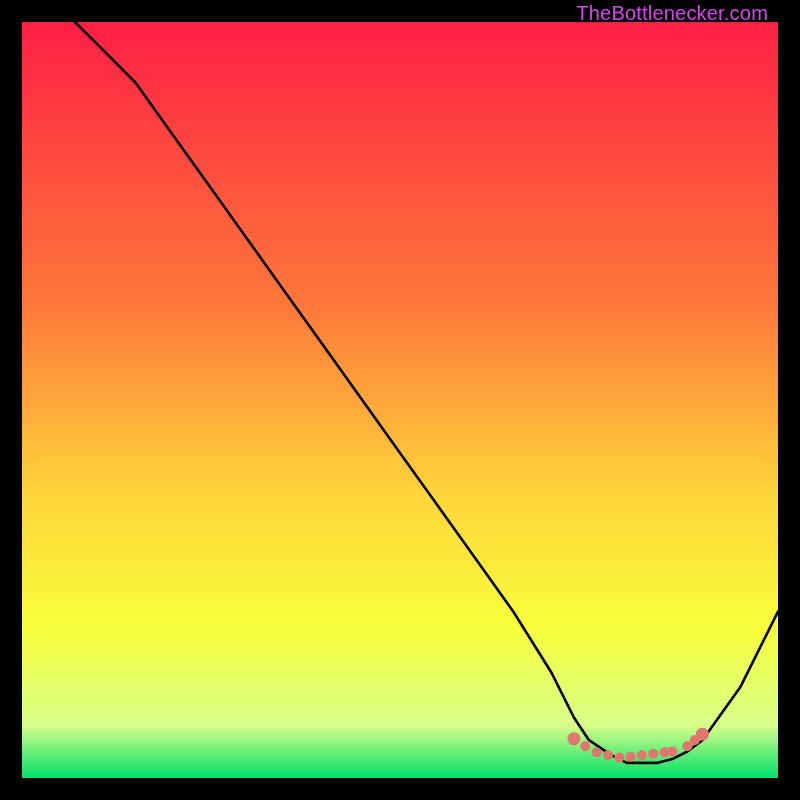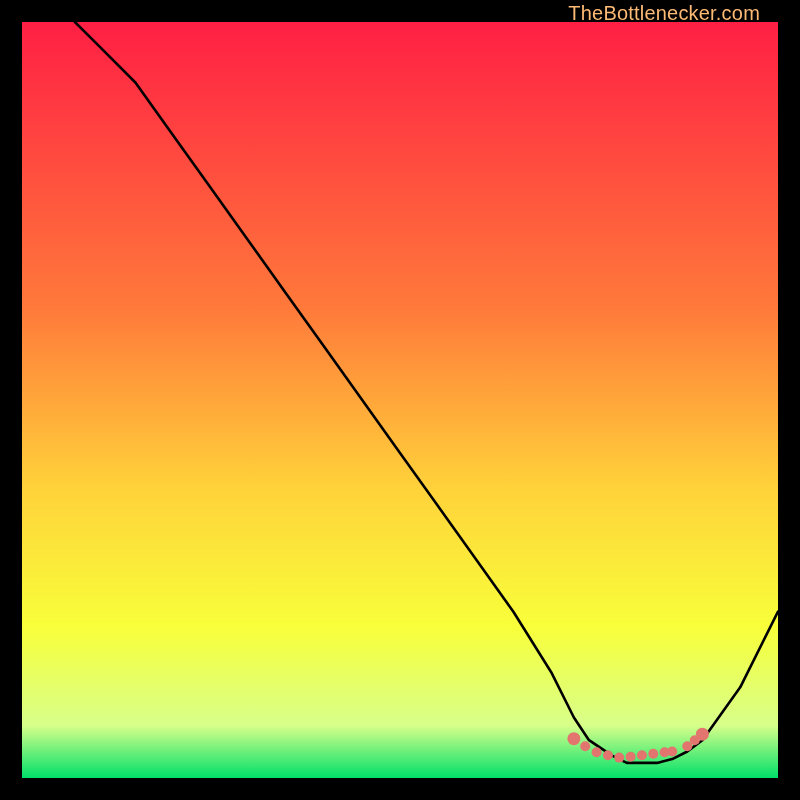--- a/index.html
+++ b/index.html
@@ -22,22 +22,22 @@
   .plot-area {
     position: absolute;
     left: 0;
     top: 0;
     width: 756px;
     height: 756px;
   }
   .watermark {
     position: absolute;
     top: 2px;
-    right: 40px;
-    color: #fdba74;
+    right: 32px;
+    color: #d946ef;
     font-size: 20px;
     font-weight: 500;
     letter-spacing: 0.2px;
   }
   svg { display: block; }
 </style>
 </head>
 <body>
 
 <div class="watermark">TheBottlenecker.com</div>

